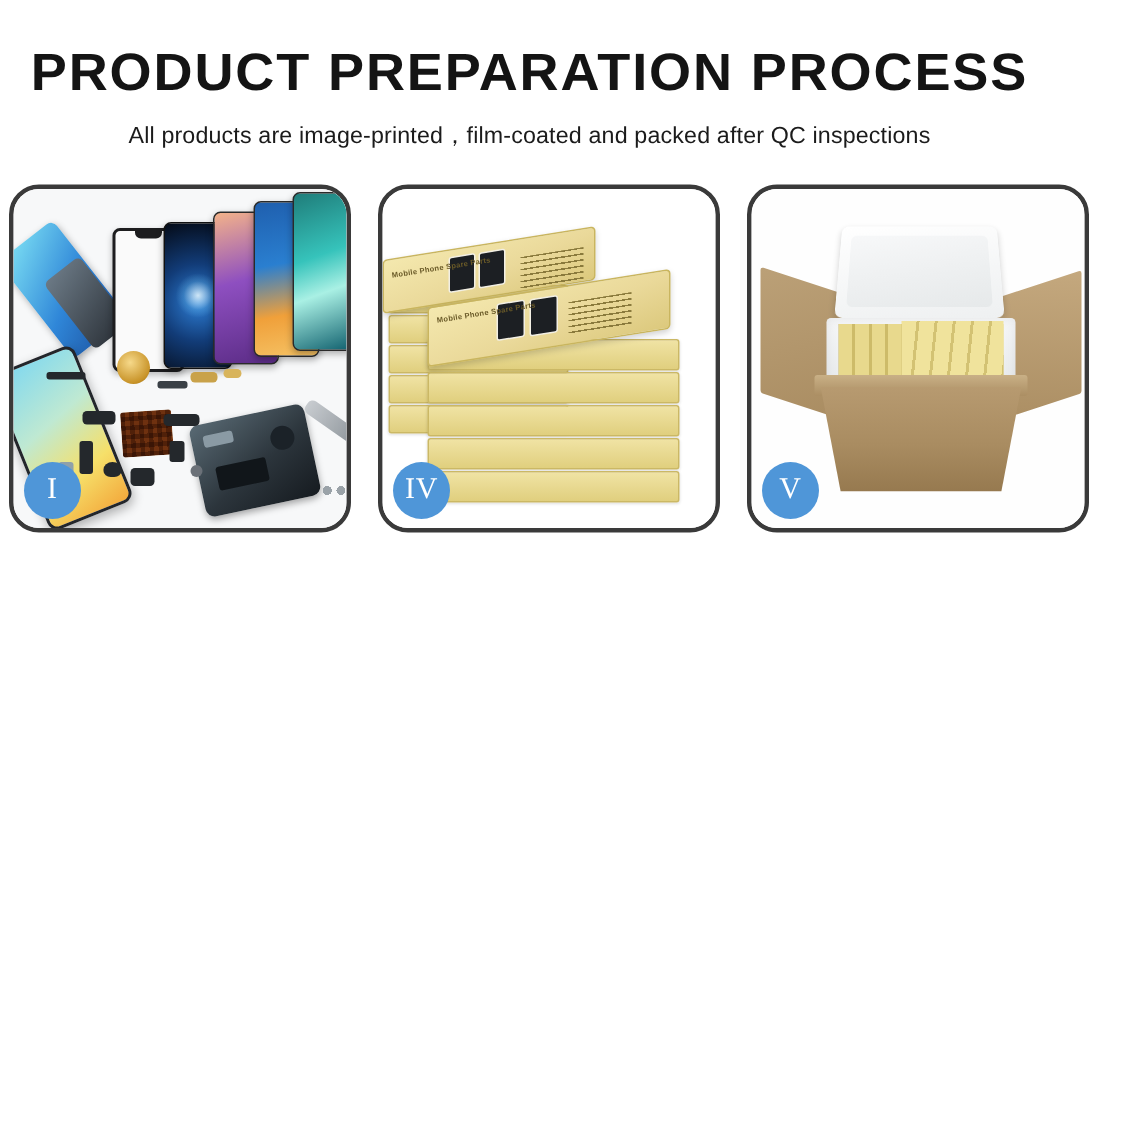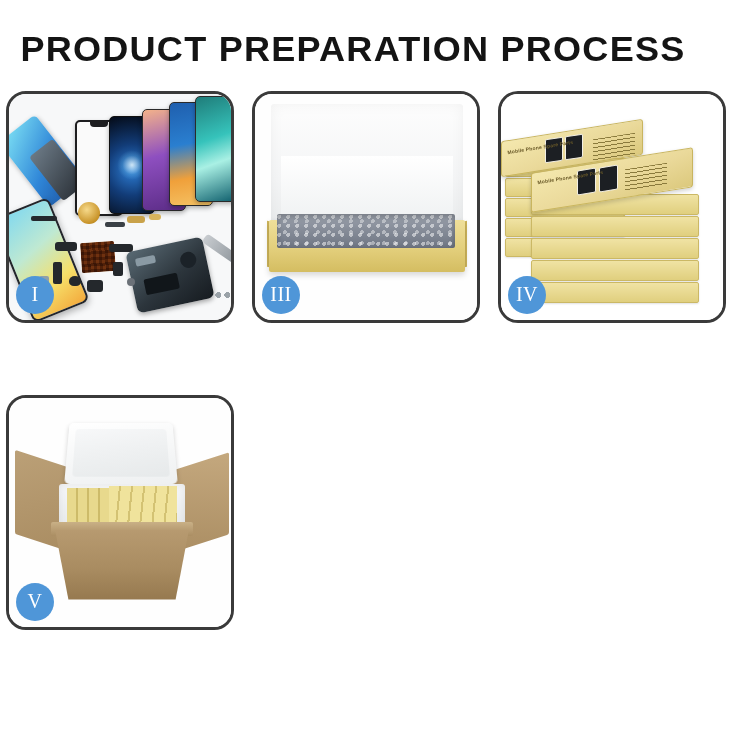--- a/index.html
+++ b/index.html
@@ -242,20 +242,21 @@
   .tab.t1{left:44px;top:88px;width:13px;height:19px;transform:skewY(24deg);}
   .tab.t2{left:44px;top:150px;width:13px;height:19px;transform:skewY(24deg);}
 </style>
 </head>
 <body>
 
 <div class="page">
 
   <div class="header">
     <div class="title">PRODUCT PREPARATION PROCESS</div>
+    <div class="subtitle">All products are image-printed，film-coated and packed after QC inspections</div>
   </div>
 
   <div class="grid">
 
     <div class="panel">
       <div class="photo p1">
         <div class="ph f1"></div>
         <div class="ph f1b"></div>
         <div class="ph f2">
             <div class="notch"></div>
@@ -284,30 +285,20 @@
         <div class="prt s10"></div>
         <div class="prt s11"></div>
         <div class="prt s12"></div>
         <div class="tool"></div>
         <div class="screws"></div>
       </div>
       <div class="badge">I</div>
     </div>
 
 
-    <div class="panel">
-      <div class="photo p3">
-        <div class="foamlid"></div>
-        <div class="sideflap l"></div>
-        <div class="sideflap r"></div>
-        <div class="boxbase3"></div>
-        <div class="greyfoam"></div>
-      </div>
-      <div class="badge">III</div>
-    </div>
 
     <div class="panel">
       <div class="photo p4">
         <div class="stk back b1"></div>
         <div class="stk back b2"></div>
         <div class="stk back b3"></div>
         <div class="stk back b4"></div>
         <div class="stk back b5"></div>
         <div class="lid top1"></div>
         <div class="scr a"></div>

